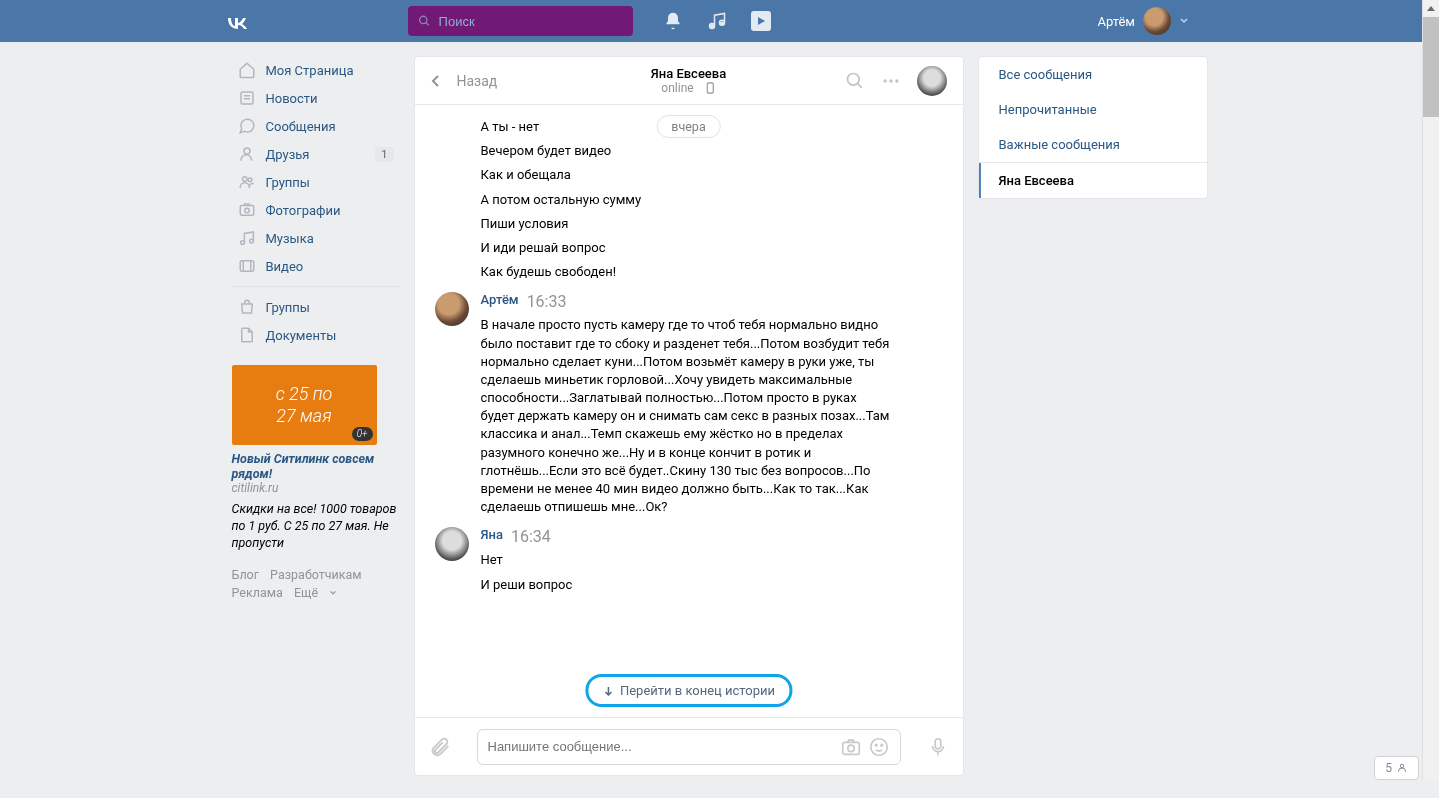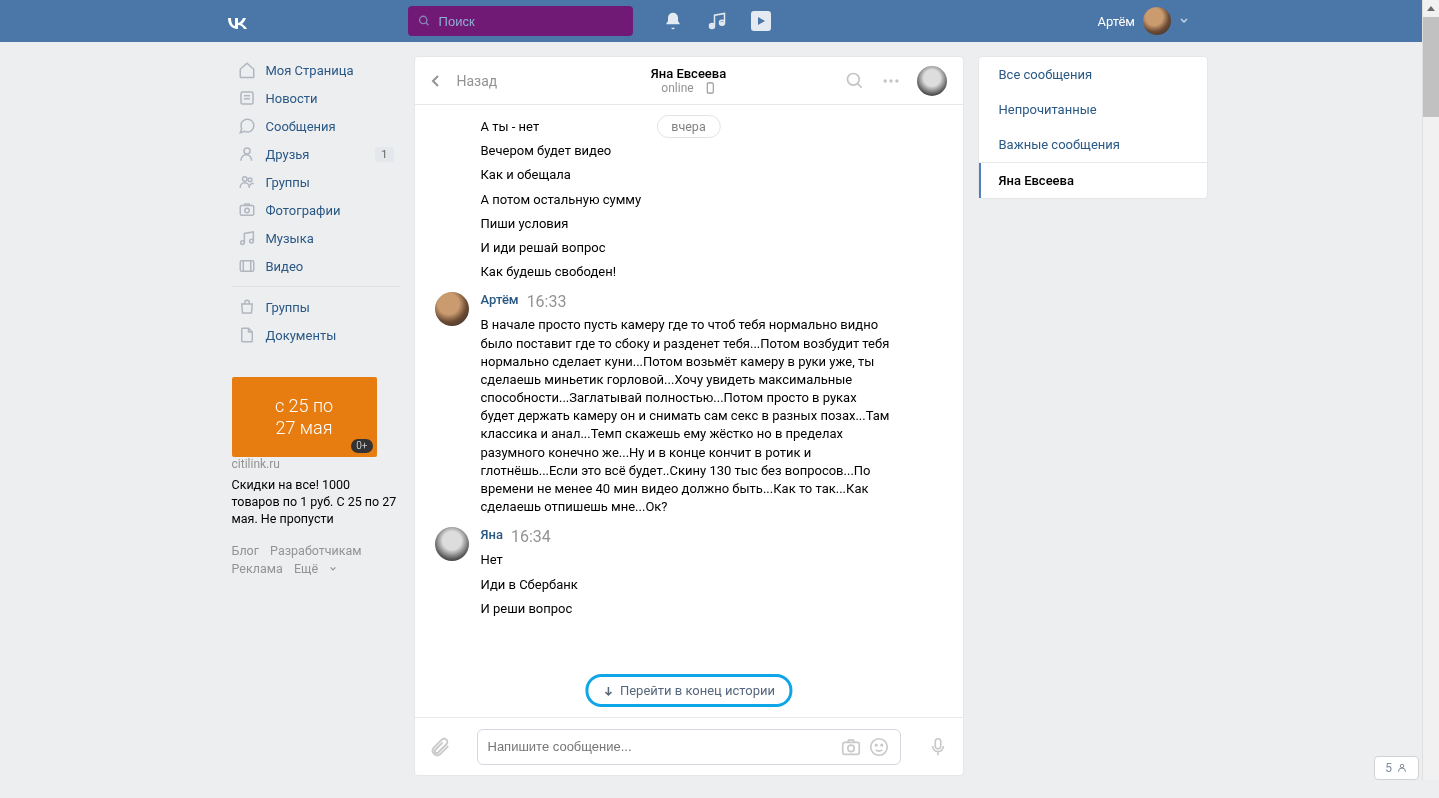--- a/index.html
+++ b/index.html
@@ -14,21 +14,21 @@
 .topbar-icons .tico { width: 20px; height: 20px; opacity: 0.85; cursor: pointer; }
 .topbar .user-area { position: absolute; right: 250px; display: flex; align-items: center; gap: 8px; color: #fff; font-size: 13px; cursor: pointer; }
 .topbar .avatar-sm { width: 28px; height: 28px; border-radius: 50%; background: radial-gradient(circle at 40% 35%, #c99b6f 0 35%, #6b4a34 60%, #2a2a2a 100%); }
 .chevron-sm { width: 10px; height: 10px; opacity: 0.7; }
 .page { display: flex; padding: 14px 0; justify-content: center; gap: 14px; }
 .leftnav { width: 168px; }
 .leftnav .nav-item { display: flex; align-items: center; height: 28px; padding: 0 6px; border-radius: 3px; color: #2a5885; font-size: 13px; cursor: pointer; gap: 10px; text-align: right; }
 .leftnav .nav-item .nico { width: 18px; height: 18px; opacity: 0.55; flex-shrink: 0; }
 .leftnav .badge { margin-left: auto; background: #e4e8ed; color: #656565; font-size: 11px; padding: 1px 6px; border-radius: 2px; }
 .leftnav .sep { height: 1px; background: #e0e2e6; margin: 6px 0; }
-.ad { margin-top: 28px; }
+.ad { margin-top: 16px; font-style: italic; }
 .ad-img { width: 145px; height: 80px; background: #e77d11; border-radius: 2px; display: flex; align-items: center; justify-content: center; color: #fff; font-size: 18px; font-weight: 300; position: relative; text-align: center; line-height: 1.2; }
 .ad-badge { position: absolute; bottom: 4px; right: 4px; background: #333; color: #fff; font-size: 10px; padding: 1px 5px; border-radius: 8px; }
 .ad-title { color: #2a5885; font-weight: bold; font-size: 12.5px; margin-top: 6px; }
 .ad-domain { color: #939393; font-size: 12px; }
 .ad-text { color: #000; font-size: 12.5px; margin-top: 6px; line-height: 1.35; }
 .footer-links { margin-top: 14px; font-size: 12.5px; color: #939393; line-height: 1.5; }
 .footer-links span { margin-right: 8px; cursor: pointer; }
 .main-col { width: 550px; background: #fff; border: 1px solid #e4e6e9; border-radius: 4px; display: flex; flex-direction: column; height: 720px; }
 .chat-header { height: 48px; border-bottom: 1px solid #e7e8ec; display: flex; align-items: center; padding: 0 16px; position: relative; }
 .back { display: flex; align-items: center; color: #939393; font-size: 14px; gap: 16px; cursor: pointer; }
@@ -181,20 +181,21 @@
           <path d="M14 3v5h5"></path>
         </svg>
         <span>Документы</span>
       </div>
 
     <div class="ad">
       <div class="ad-img">
         <div><span>с 25 по</span><br><span>27 мая</span></div>
         <div class="ad-badge">0+</div>
       </div>
+      <div class="ad-title">Новый Ситилинк совсем рядом!</div>
       <div class="ad-domain">citilink.ru</div>
       <div class="ad-text">Скидки на все! 1000 товаров по 1 руб. С 25 по 27 мая. Не пропусти</div>
     </div>
 
     <div class="footer-links">
       <span>Блог</span>
       <span>Разработчикам</span><br>
       <span>Реклама</span>
       <span><span>Ещё</span> <svg style="display:inline;width:8px;height:8px;" viewBox="0 0 10 10" fill="none" stroke="#939393" stroke-width="1.5">
             <path d="M2 3l3 3 3-3"></path>
@@ -258,21 +259,20 @@
       </div>
 
       <div class="msg-group">
         <div class="msg-avatar a2"></div>
         <div class="msg-body">
           <div class="msg-head">
               <span class="msg-name">Яна</span>
               <span class="msg-time">16:34</span>
             </div>
           <div class="msg-text">Нет</div>
-          <div class="msg-text">Иди в Сбербанк</div>
           <div class="msg-text">И реши вопрос</div>
         </div>
       </div>
 
       <div class="jump-pill">
         <svg width="12" height="12" viewBox="0 0 12 12" fill="none" stroke="#55677d" stroke-width="1.5">
             <path d="M6 2v8M3 7l3 3 3-3"></path>
           </svg>
         <span>Перейти в конец истории</span>
       </div>

